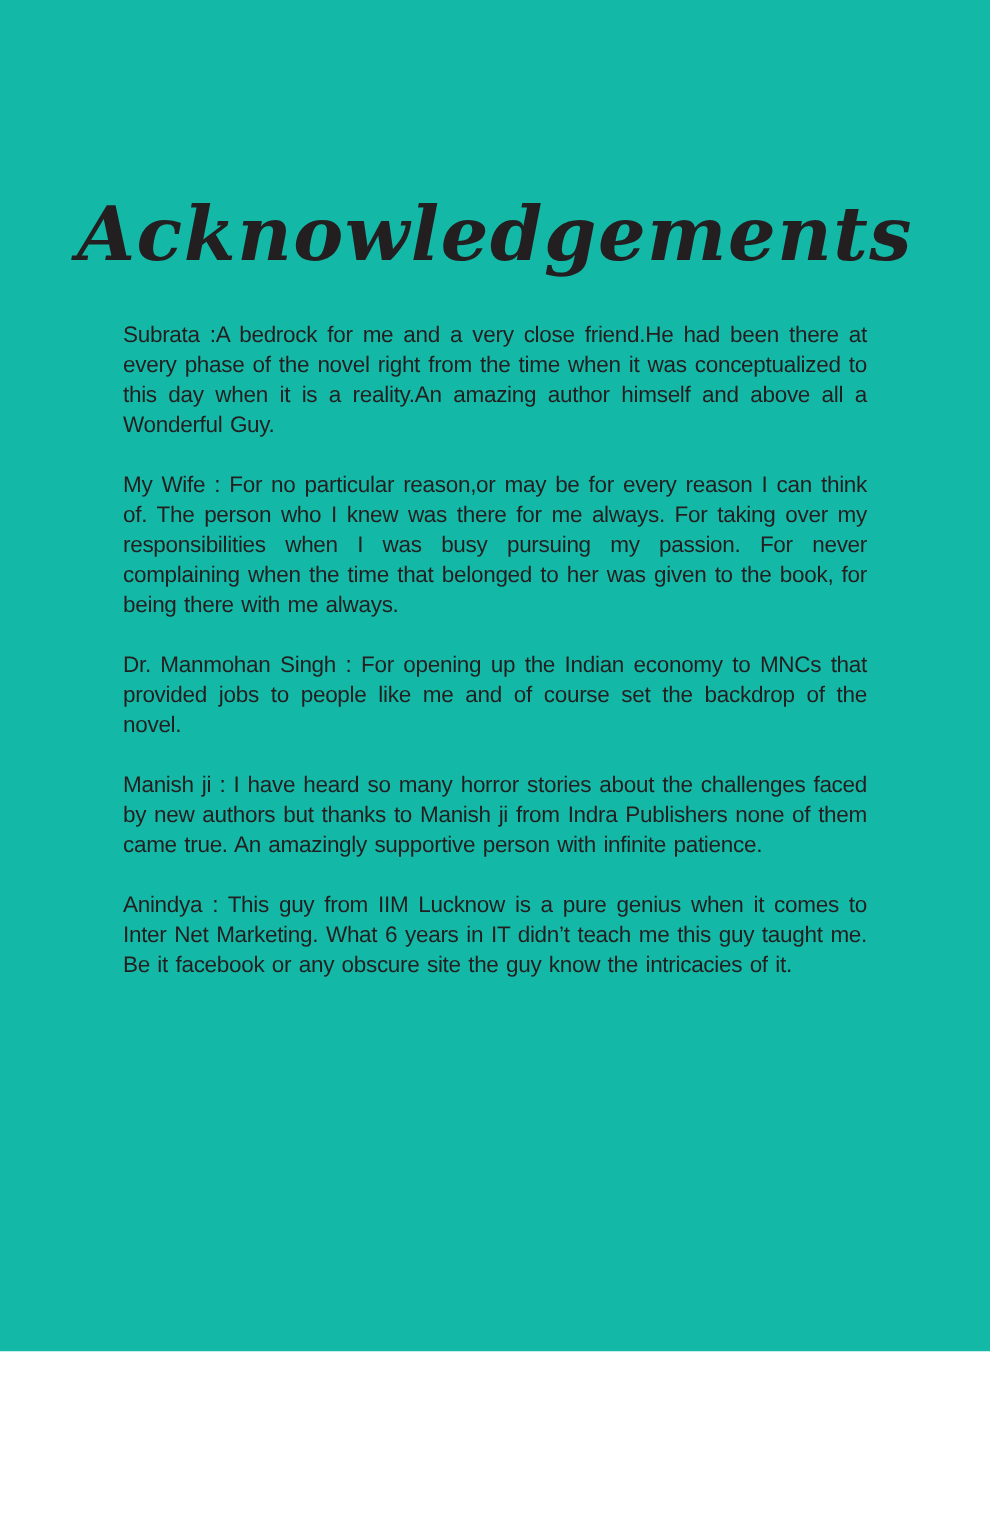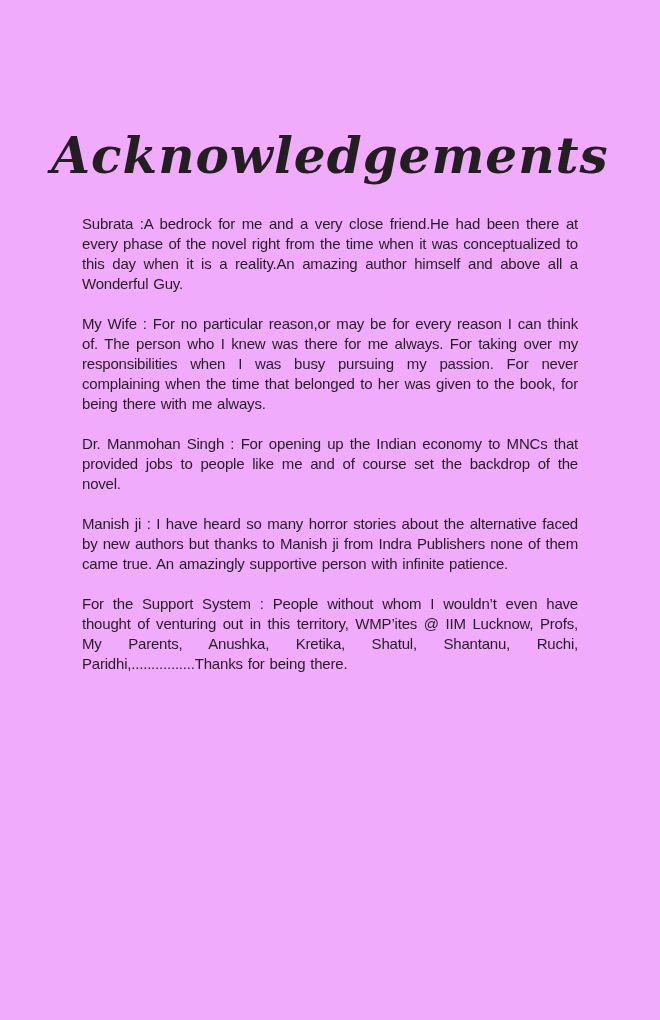--- a/index.html
+++ b/index.html
@@ -3,23 +3,23 @@
 <meta charset="utf-8">
 <style>
   html, body {
     margin: 0;
     padding: 0;
     background: #ffffff;
   }
   .page {
     position: relative;
     width: 660px;
-    height: 1020px;
+    height: 901px;
     margin: 0 auto;
-    background: #f0abfc;
+    background: #14b8a6;
     overflow: hidden;
     box-sizing: border-box;
   }
   .page-title {
     margin: 122px 0 0 0;
     text-align: center;
     font-family: "DejaVu Serif", serif;
     font-style: italic;
     font-weight: 600;
     font-size: 50px;
@@ -45,16 +45,16 @@
 </head>
 <body>
 
 <div class="page">
   <h1 class="page-title">Acknowledgements</h1>
 
   <section class="body-text">
     <p>Subrata :A bedrock for me and a very close friend.He had been there at every phase of the novel right from the time when it was conceptualized to this day when it is a reality.An amazing author himself and above all a Wonderful Guy.</p>
     <p>My Wife : For no particular reason,or may be for every reason I can think of. The person who I knew was there for me always. For taking over my responsibilities when I was busy pursuing my passion. For never complaining when the time that belonged to her was given to the book, for being there with me always.</p>
     <p>Dr. Manmohan Singh : For opening up the Indian economy to MNCs that provided jobs to people like me and of course set the backdrop of the novel.</p>
-    <p>Manish ji : I have heard so many horror stories about the alternative faced by new authors but thanks to Manish ji from Indra Publishers none of them came true. An amazingly supportive person with infinite patience.</p>
-    <p>For the Support System : People without whom I wouldn’t even have thought of venturing out in this territory, WMP’ites @ IIM Lucknow, Profs, My Parents, Anushka, Kretika, Shatul, Shantanu, Ruchi, Paridhi,................Thanks for being there.</p>
+    <p>Manish ji : I have heard so many horror stories about the challenges faced by new authors but thanks to Manish ji from Indra Publishers none of them came true. An amazingly supportive person with infinite patience.</p>
+    <p>Anindya : This guy from IIM Lucknow is a pure genius when it comes to Inter Net Marketing. What 6 years in IT didn’t teach me this guy taught me. Be it facebook or any obscure site the guy know the intricacies of it.</p>
   </section>
 </div>
 
 </body></html>

